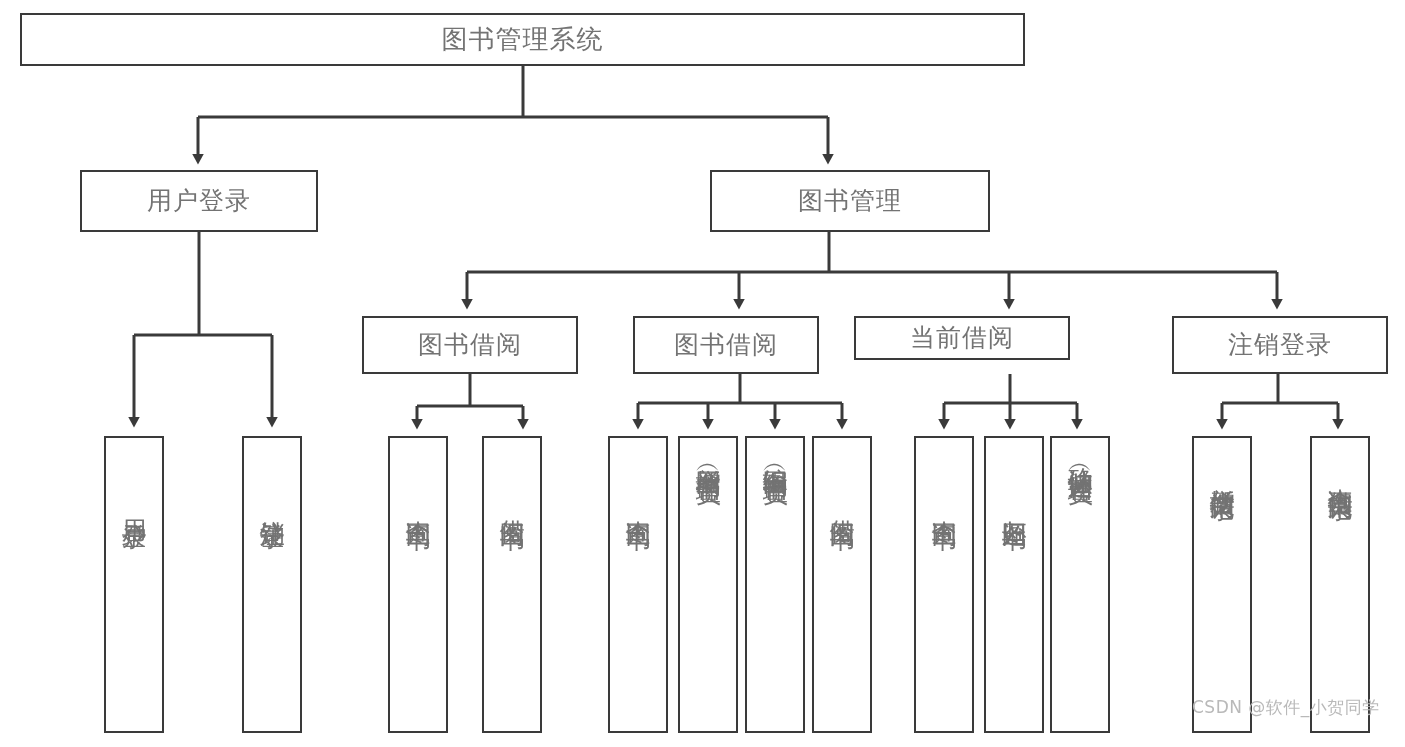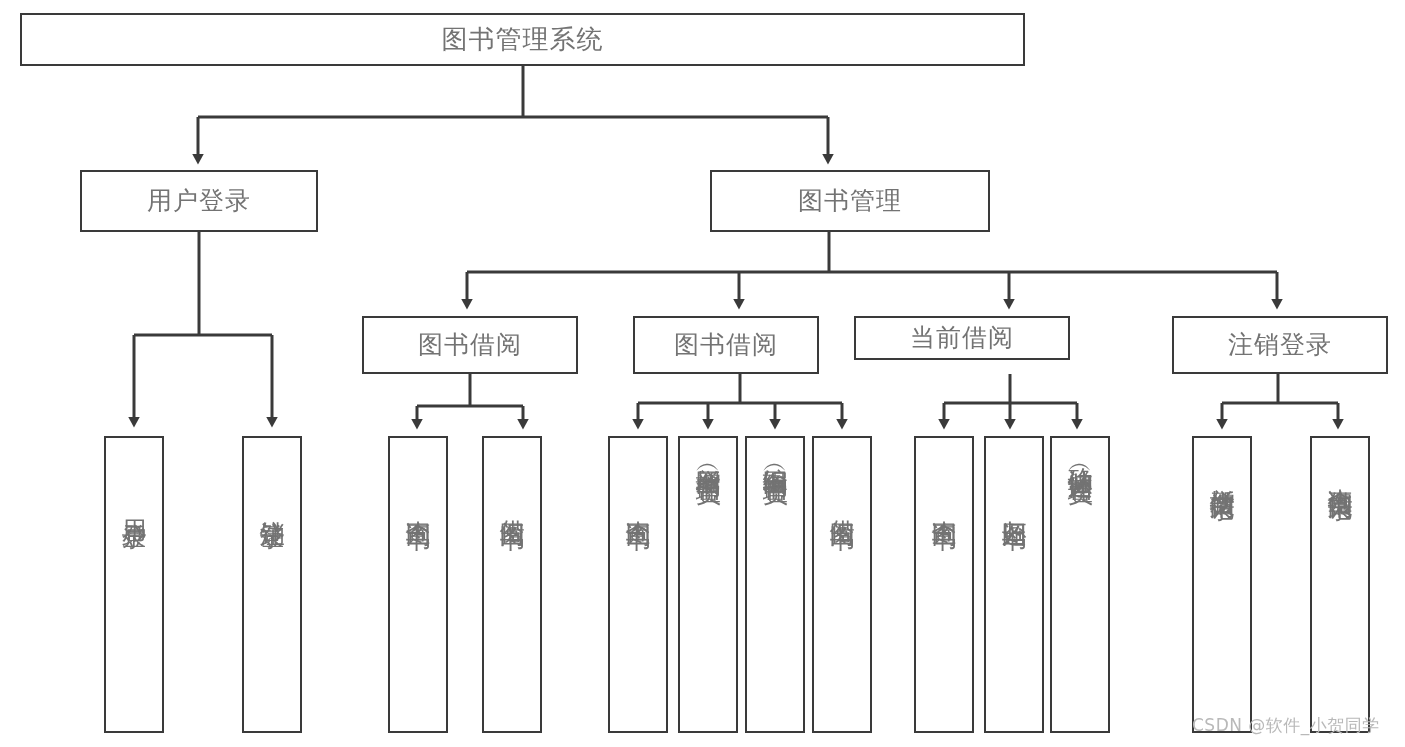--- a/index.html
+++ b/index.html
@@ -203,15 +203,15 @@
   </div>
 
   <div class="node leaf" style="left:1192px; top:436px; width:60px; height:297px;">
     <span class="vtext pad-c">新增借阅记录</span>
   </div>
 
   <div class="node leaf" style="left:1310px; top:436px; width:60px; height:297px;">
     <span class="vtext pad-c">查询借阅记录</span>
   </div>
 
-  <div class="watermark" style="left:1192px; top:714px;text-align:right;">CSDN @软件_小贺同学</div>
+  <div class="watermark" style="left:1192px; top:696px;text-align:right;">CSDN @软件_小贺同学</div>
 
 </div>
 
 </body></html>

